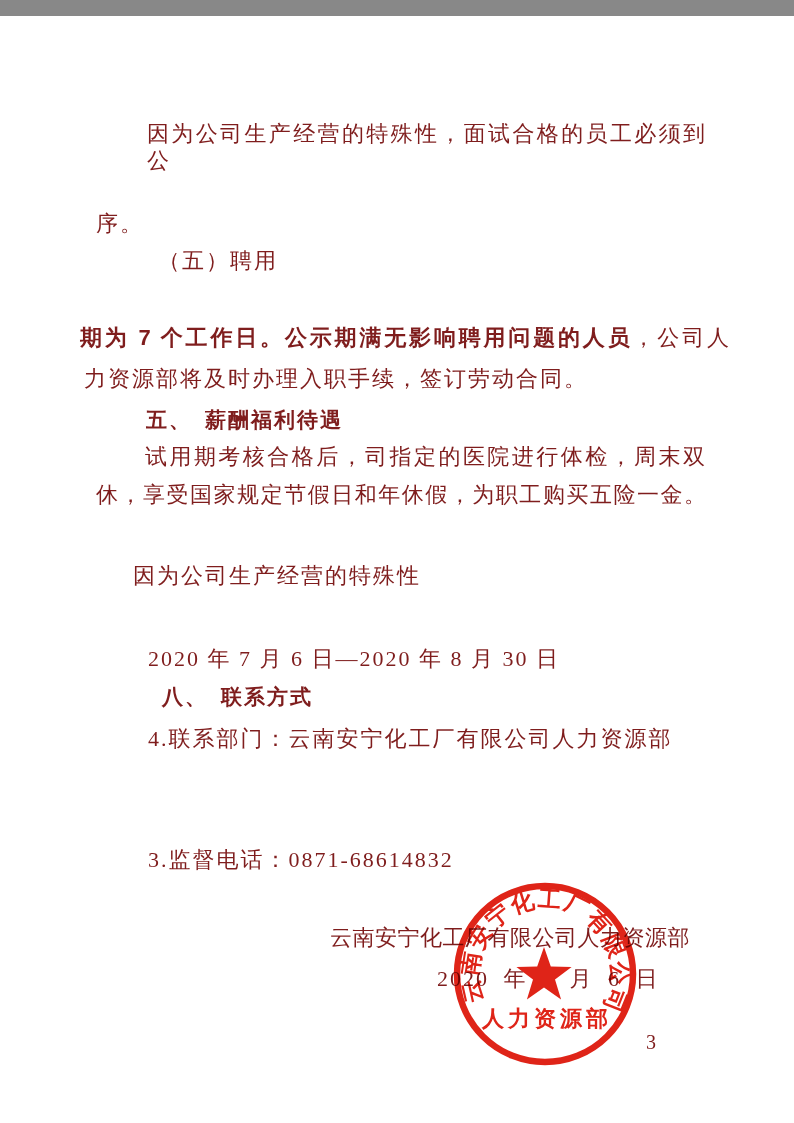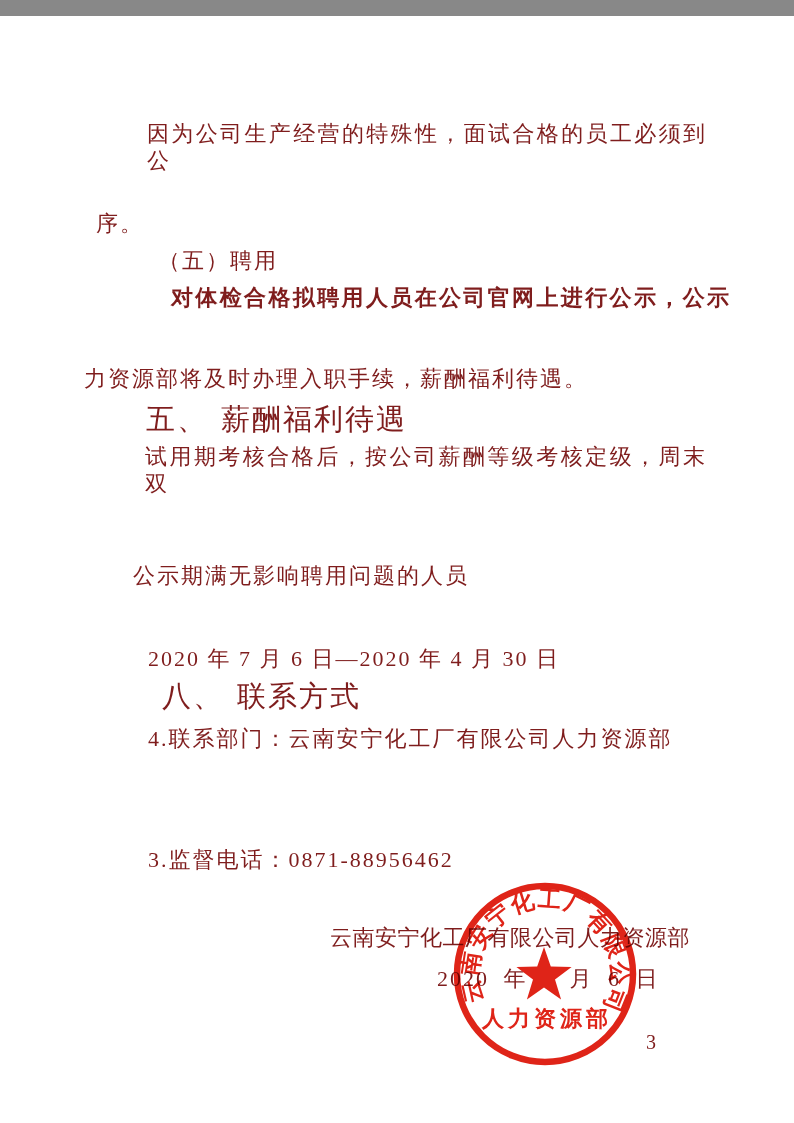--- a/index.html
+++ b/index.html
@@ -7,53 +7,54 @@
     position:relative;width:794px;height:1123px;margin:16px auto;
     background:#ffffff;overflow:hidden;color:#7f1d1d;
     font-family:"Liberation Serif",serif;
   }
   .ln{
     position:absolute;font-size:22px;line-height:27px;
     letter-spacing:2px;white-space:pre;
   }
   .jt{white-space:normal;text-align:justify;text-align-last:justify;}
   .bd{font-family:"Liberation Sans",sans-serif;font-weight:700;}
-  .hd{font-family:"Liberation Sans",sans-serif;font-weight:400;font-size:29px;letter-spacing:2px;}
+  .hd{font-family:"Liberation Sans",sans-serif;font-weight:700;font-size:21px;letter-spacing:2px;}
   .ht{margin-left:13px;}
   .sig{letter-spacing:0.5px;}
   .pgnum{position:absolute;font-size:20px;}
   .stamp-wrap{position:absolute;left:450px;top:863px;width:190px;height:190px;}
   .stamp-ink{position:absolute;left:0;top:0;mix-blend-mode:multiply;}
   .stamp-star{position:absolute;left:0;top:0;}
   .arc-text{font-family:"Liberation Sans",sans-serif;font-weight:700;font-size:23px;letter-spacing:2px;}
   .seal-label{font-family:"Liberation Sans",sans-serif;font-weight:700;font-size:22px;letter-spacing:4px;}
 </style>
 </head>
 <body>
 
 <div class="page">
 
   <div class="ln jt" style="top:104px;left:147px;width:560px">因为公司生产经营的特殊性，面试合格的员工必须到公</div>
   <div class="ln" style="top:194px;left:96px">序。</div>
 
   <div class="ln" style="top:231px;left:158px">（五）聘用</div>
 
-  <div class="ln jt bd" style="top:268px;left:171px;width:559px;letter-spacing:1px">对体检合格拟聘用人员在公司官网上进行公示，公示</div>
-  <div class="ln" style="top:349px;left:84px">力资源部将及时办理入职手续，薪酬福利待遇。</div>
+  <div class="ln jt" style="top:308px;left:80px;width:650px;letter-spacing:1px"><span class="bd">期为 7 个工作日。公示期满无影响聘用问题的人员</span><span>，公司人</span></div>
+  <div class="ln" style="top:349px;left:84px">力资源部将及时办理入职手续，签订劳动合同。</div>
 
   <div class="ln hd" style="top:390px;left:146px"><span>五、</span><span class="ht">薪酬福利待遇</span></div>
-  <div class="ln jt" style="top:427px;left:145px;width:562px">试用期考核合格后，按公司薪酬等级考核定级，周末双</div>
+  <div class="ln jt" style="top:427px;left:145px;width:562px">试用期考核合格后，司指定的医院进行体检，周末双</div>
+  <div class="ln jt" style="top:465px;left:96px;width:611px;letter-spacing:1px">休，享受国家规定节假日和年休假，为职工购买五险一金。</div>
 
-  <div class="ln" style="top:546px;left:133px">公示期满无影响聘用问题的人员</div>
+  <div class="ln" style="top:546px;left:133px">因为公司生产经营的特殊性</div>
 
-  <div class="ln" style="top:629px;left:148px">2020 年 7 月 6 日—2020 年 4 月 30 日</div>
+  <div class="ln" style="top:629px;left:148px">2020 年 7 月 6 日—2020 年 8 月 30 日</div>
 
   <div class="ln hd" style="top:667px;left:162px"><span>八、</span><span class="ht">联系方式</span></div>
   <div class="ln" style="top:709px;left:148px">4.联系部门：云南安宁化工厂有限公司人力资源部</div>
-  <div class="ln" style="top:830px;left:148px">3.监督电话：0871-88956462</div>
+  <div class="ln" style="top:830px;left:148px">3.监督电话：0871-68614832</div>
 
   <div class="ln sig" style="top:908px;left:330px">云南安宁化工厂有限公司人力资源部</div>
   <div class="ln" style="top:949px;left:437px;word-spacing:7px">2020 年 7 月 6 日</div>
 
   <div class="stamp-wrap">
     <svg class="stamp-ink" width="190" height="190" viewBox="0 0 190 190">
       <circle cx="95" cy="95" r="88" fill="none" stroke-width="6.5" stroke="#df2418"></circle>
       <path id="sealArc" d="M 34.3 123.3 A 67 67 0 1 1 155.7 123.3" fill="none"></path>
       <text class="arc-text" fill="#df2418"><textPath href="#sealArc" startOffset="2">云南安宁化工厂有限公司</textPath></text>
       <text class="seal-label" x="97" y="147" text-anchor="middle" fill="#df2418">人力资源部</text>

